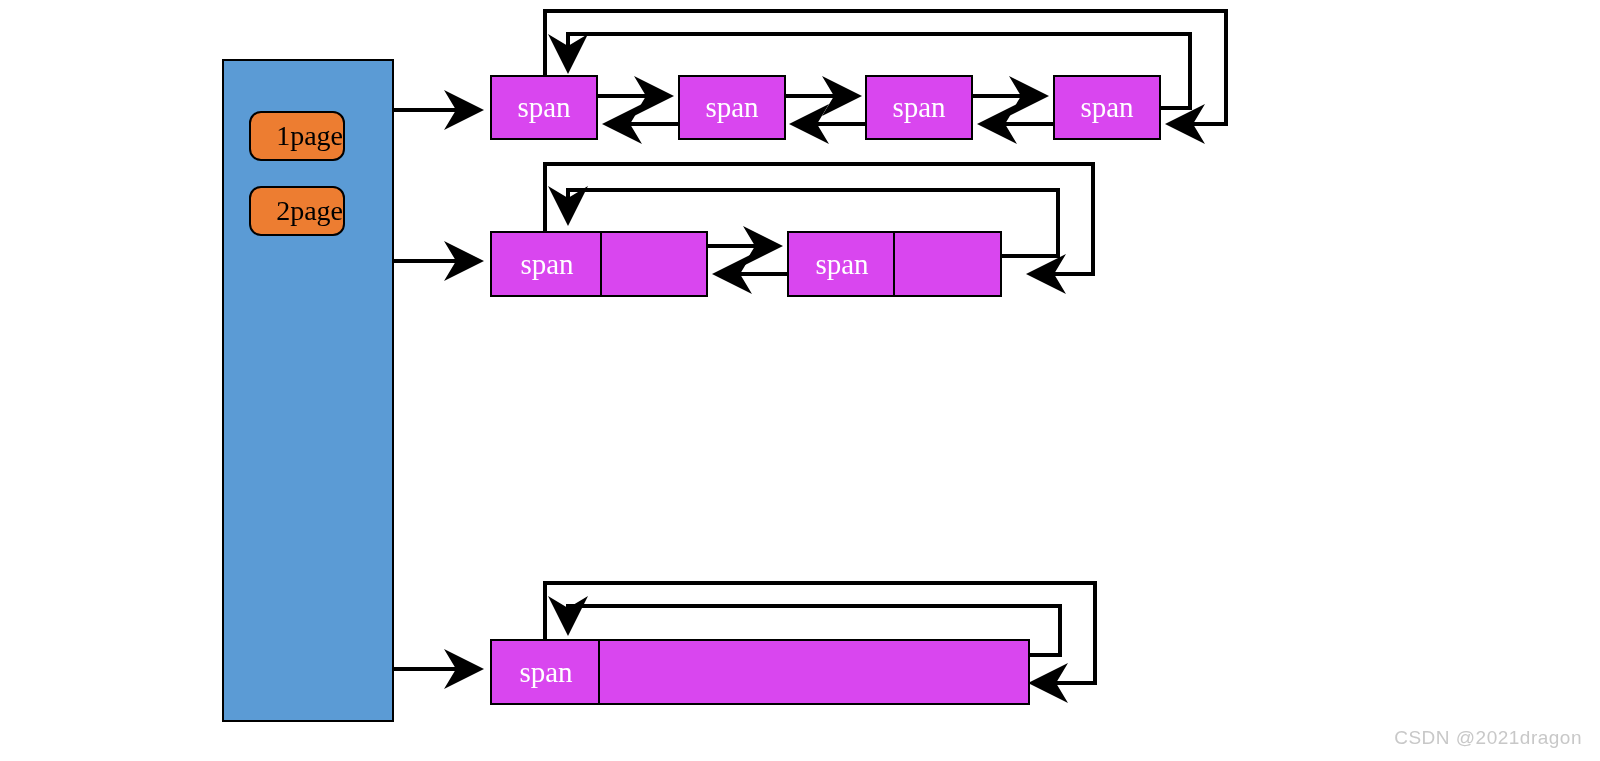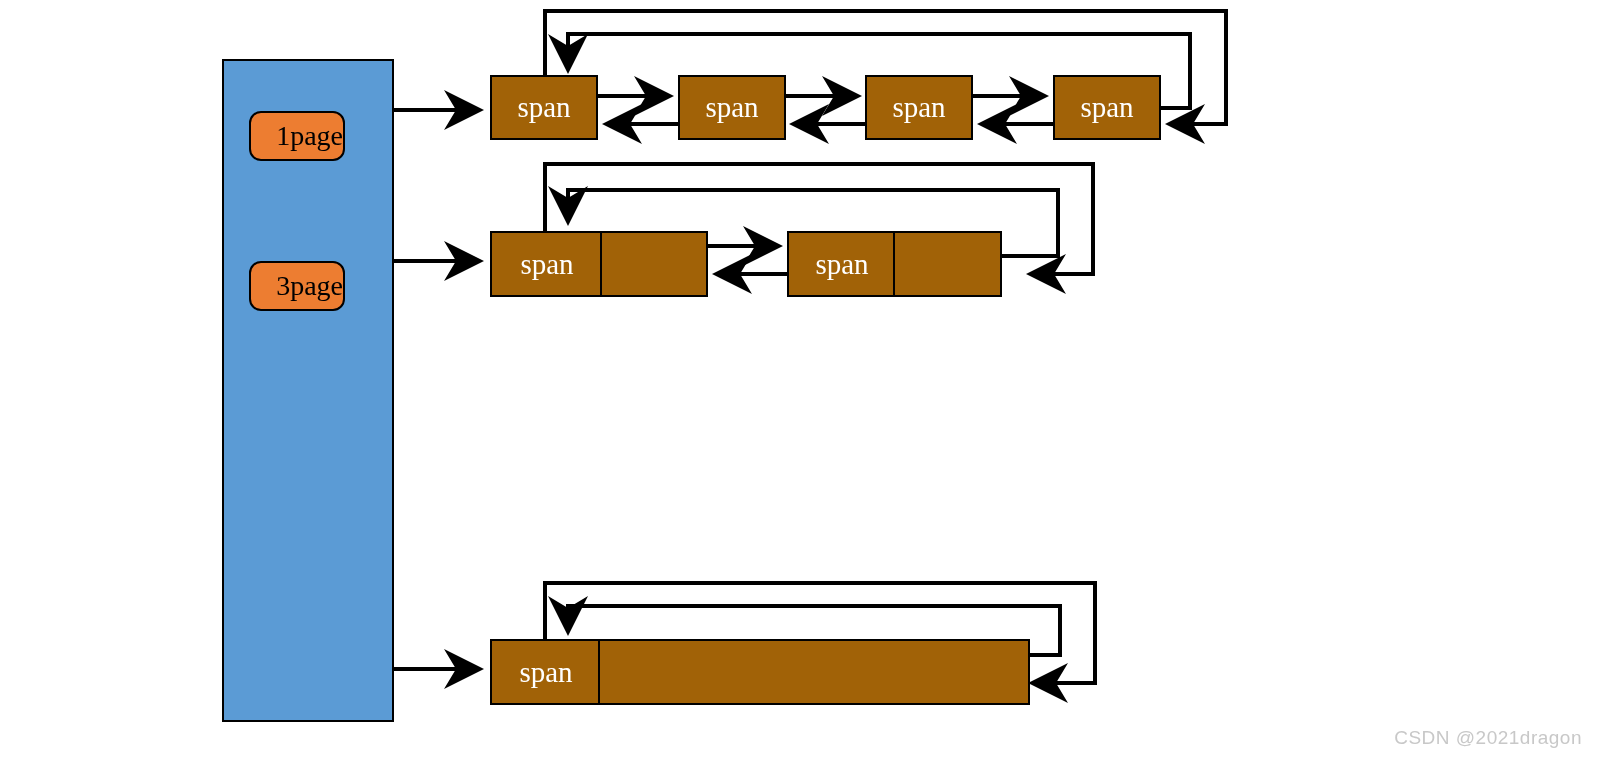--- a/index.html
+++ b/index.html
@@ -46,21 +46,21 @@
     font-size: 28px;
     font-family: "Liberation Serif", serif;
     line-height: 1;
     margin-top: 24px;
   }
   .span-row {
     position: absolute;
   }
   .span-box {
     position: absolute;
-    background: #a16207;
+    background: #d946ef;
     border: 2px solid #000000;
     box-sizing: border-box;
     display: flex;
     align-items: center;
     color: #ffffff;
     font-size: 29px;
     font-family: "Liberation Serif", serif;
     line-height: 1;
   }
   .span-cell-label {
@@ -137,22 +137,22 @@
     <polyline points="545,639 545,583 1095,583 1095,683 1032,683" fill="none" stroke="#000" stroke-width="4" marker-end="url(#ah)"></polyline>
 
     <polyline points="1030,655 1060,655 1060,606 568,606 568,632" fill="none" stroke="#000" stroke-width="4" marker-end="url(#ah)"></polyline>
   </g>
 </svg>
 
 <div class="page-list">
   <div class="page-chip" style="top:26px">
       <span>1page</span>
     </div>
-  <div class="page-chip" style="top:176px">
-      <span>3page</span>
+  <div class="page-chip" style="top:101px">
+      <span>2page</span>
     </div>
 </div>
 
 <div class="span-row">
   <div class="span-box" style="left:490px; top:75px; width:108px; height:65px;">
     <div class="span-cell-label" style="left:0; right:0;">span</div>
   </div>
   <div class="span-box" style="left:678px; top:75px; width:108px; height:65px;">
     <div class="span-cell-label" style="left:0; right:0;">span</div>
   </div>

